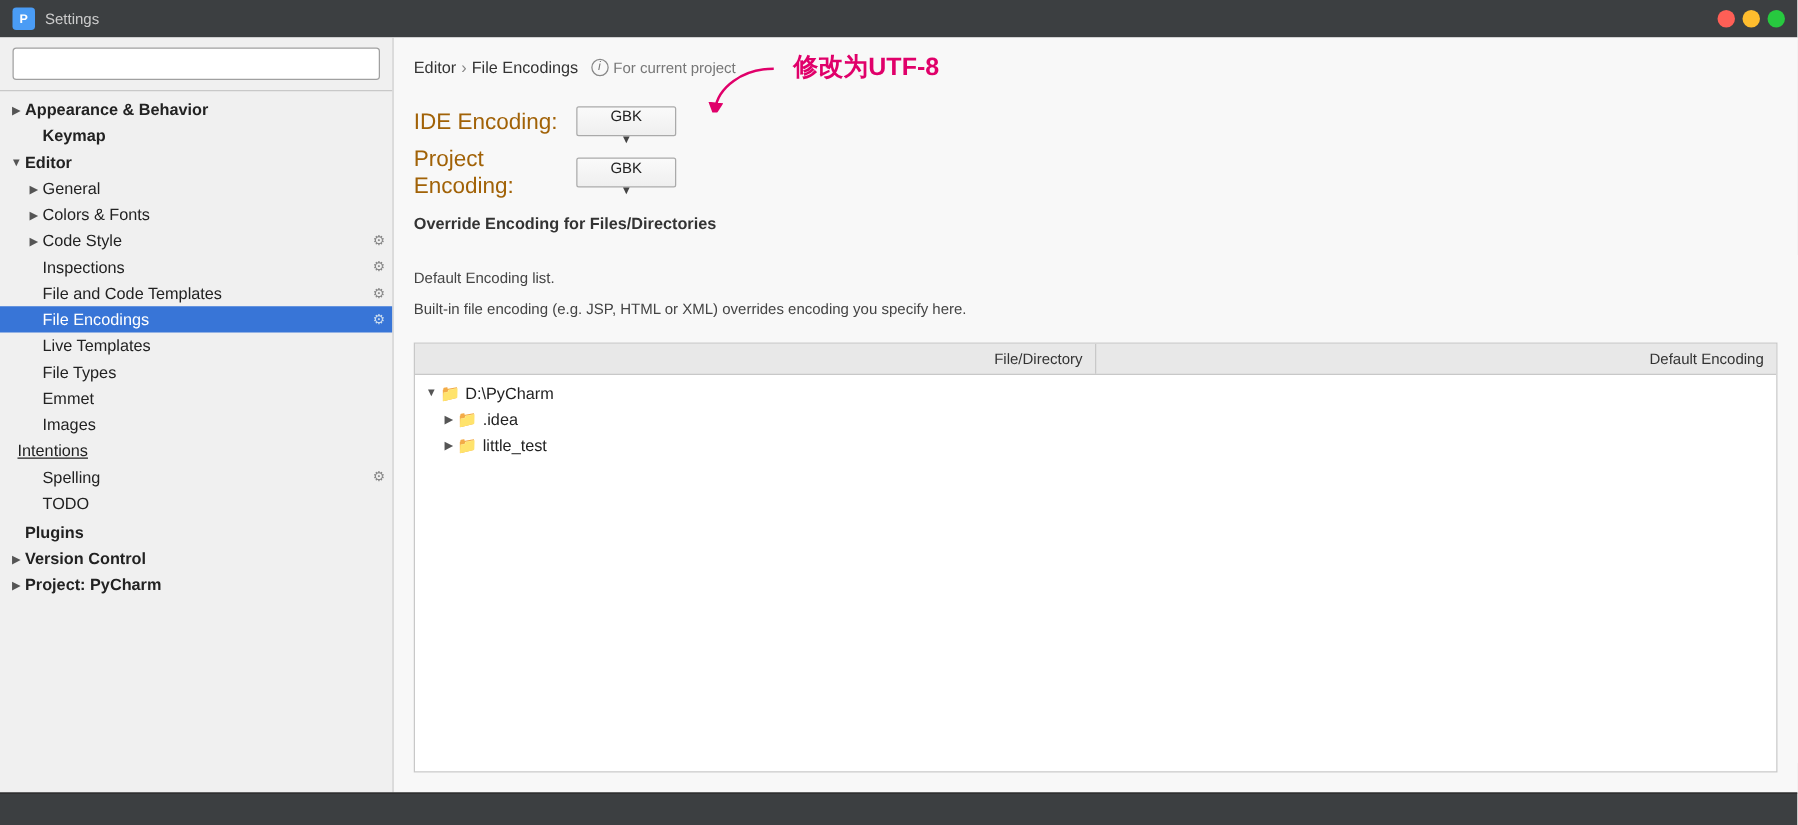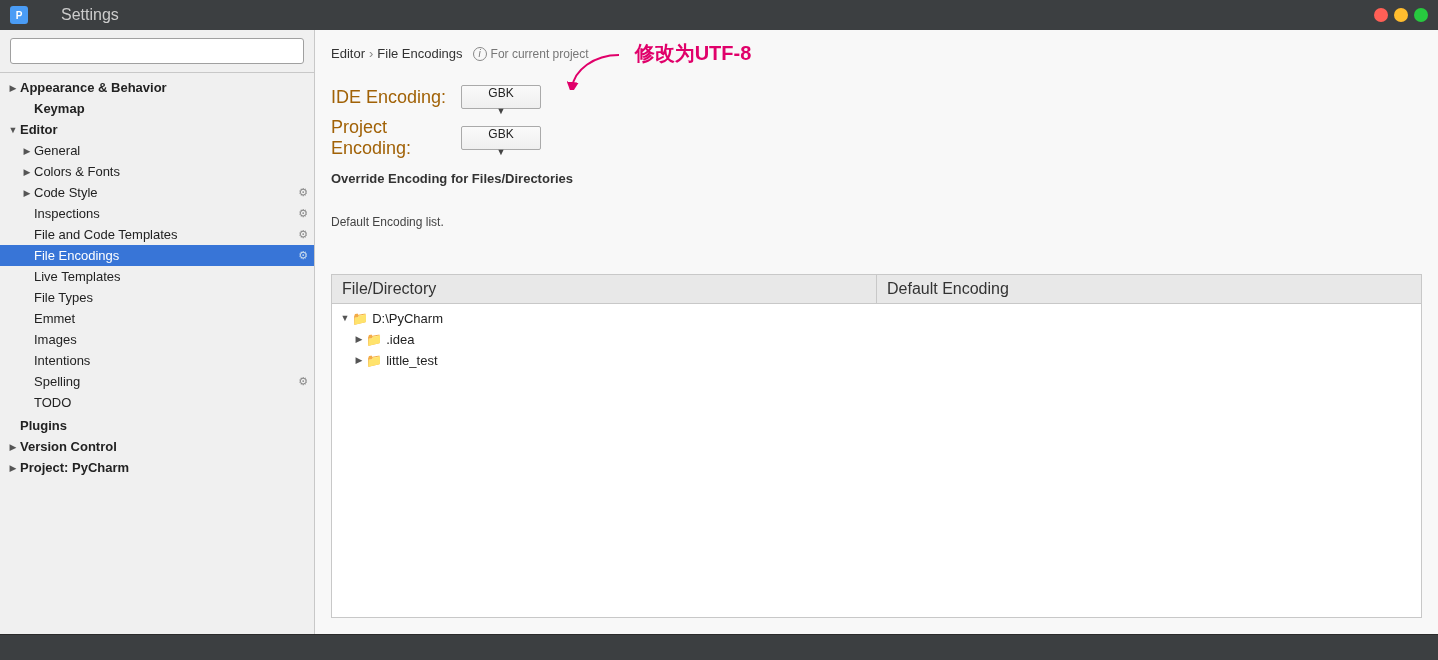--- a/index.html
+++ b/index.html
@@ -16,21 +16,21 @@
       flex-shrink: 0;
     }
     .title-bar .app-icon {
       width: 18px; height: 18px;
       background: #4a9cf5;
       border-radius: 3px;
       margin-right: 8px;
       display: flex; align-items: center; justify-content: center;
       color: white; font-size: 10px; font-weight: bold;
     }
-    .title-bar .title-text { color: #ccc; font-size: 16px; margin-left: 25px; }
+    .title-bar .title-text { color: #ccc; font-size: 12px; }
     .title-bar .window-controls { margin-left: auto; display: flex; gap: 6px; }
     .window-btn { width: 14px; height: 14px; border-radius: 50%; border: none; cursor: pointer; }
 
     .main-layout {
       display: flex;
       flex: 1;
       overflow: hidden;
       background: #f0f0f0;
     }
 
@@ -195,23 +195,23 @@
       overflow: hidden;
     }
     .table-header {
       display: flex;
       background: #e8e8e8;
       border-bottom: 1px solid #c8c8c8;
     }
     .table-col-header {
       flex: 1;
       padding: 5px 10px;
-      font-size: 16px;
+      font-size: 12px;
       color: #333;
-      text-align: left;
+      text-align: right;
       border-right: 1px solid #c8c8c8;
     }
     .table-col-header:last-child { border-right: none; }
     .table-body {
       flex: 1;
       overflow-y: auto;
       padding: 4px 0;
     }
     .tree-file-item {
       display: flex;
@@ -325,21 +325,21 @@
       <div class="tree-item" style="padding-left: 20px;">
         <span class="arrow" style="width:14px;"></span>
         <span class="item-label">Emmet</span>
       </div>
 
       <div class="tree-item" style="padding-left: 20px;">
         <span class="arrow" style="width:14px;"></span>
         <span class="item-label">Images</span>
       </div>
 
-      <div class="tree-item" style="padding-left: 20px;">
+      <div class="tree-item" style=" text-decoration: underline;">
         <span class="arrow" style="width:14px;"></span>
         <span class="item-label">Intentions</span>
       </div>
 
       <div class="tree-item" style="padding-left: 20px;">
         <span class="arrow" style="width:14px;"></span>
         <span class="item-label">Spelling</span>
         <span class="settings-icon">⚙</span>
       </div>
 
@@ -411,21 +411,21 @@
       </div>
     </div>
 
     <div class="override-section">
       <div class="override-title">Override Encoding for Files/Directories</div>
       <div class="override-desc">
         <br>
         <span>Default Encoding list.</span>
       </div>
       <div class="override-desc">
-        <br>
+        <span>Built-in file encoding (e.g. JSP, HTML or XML) overrides encoding you specify here.</span><br>
       </div>
     </div>
 
     <div class="file-table">
       <div class="table-header">
         <div class="table-col-header">File/Directory</div>
         <div class="table-col-header">Default Encoding</div>
       </div>
       <div class="table-body">
 

